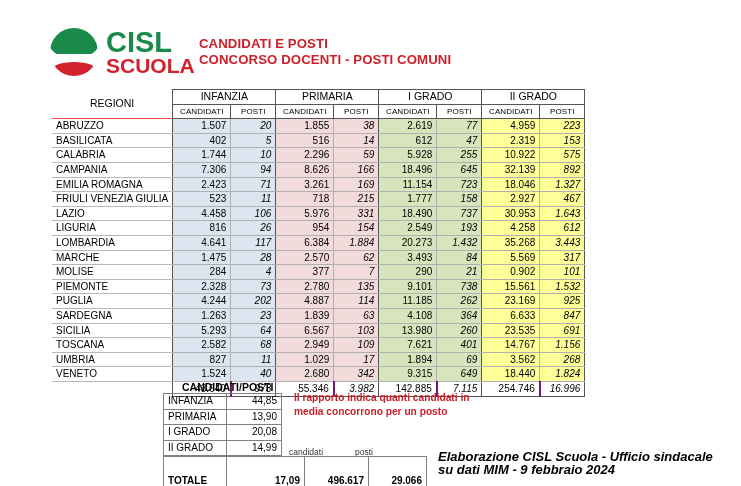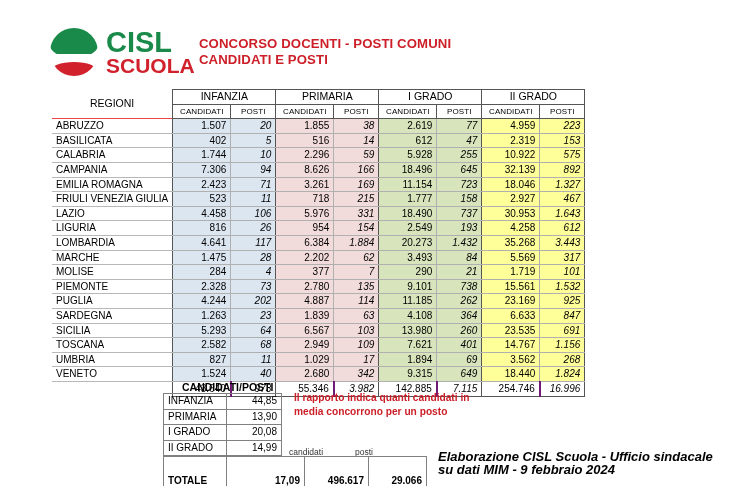--- a/index.html
+++ b/index.html
@@ -193,22 +193,22 @@
       <div class="logo-green"></div>
       <div class="logo-white"></div>
       <div class="logo-red"></div>
     </div>
   </div>
   <div class="brand">
     <div class="cisl">CISL</div>
     <div class="scuola">SCUOLA</div>
   </div>
   <div class="title">
+    <div>CANDIDATI E POSTI</div>
     <div>CONCORSO DOCENTI - POSTI COMUNI</div>
-    <div>CANDIDATI E POSTI</div>
   </div>
 </div>
 
 <table class="maintable">
   <thead>
     <tr>
       <th class="hdr-regioni" rowspan="2">REGIONI</th>
       <th class="grp" colspan="2">INFANZIA</th>
       <th class="grp" colspan="2">PRIMARIA</th>
       <th class="grp" colspan="2">I GRADO</th>
@@ -322,36 +322,36 @@
         <td class="num c-pri w-posti posti sep-r">1.884</td>
         <td class="num c-1g w-cand sep-l">20.273</td>
         <td class="num c-1g w-posti posti sep-r">1.432</td>
         <td class="num c-2g w-cand sep-l">35.268</td>
         <td class="num c-2g w-posti posti sep-r">3.443</td>
       </tr>
       <tr>
         <td class="region">MARCHE</td>
         <td class="num c-inf w-cand sep-l">1.475</td>
         <td class="num c-inf w-posti posti sep-r">28</td>
-        <td class="num c-pri w-cand sep-l">2.202</td>
+        <td class="num c-pri w-cand sep-l">2.570</td>
         <td class="num c-pri w-posti posti sep-r">62</td>
         <td class="num c-1g w-cand sep-l">3.493</td>
         <td class="num c-1g w-posti posti sep-r">84</td>
         <td class="num c-2g w-cand sep-l">5.569</td>
         <td class="num c-2g w-posti posti sep-r">317</td>
       </tr>
       <tr>
         <td class="region">MOLISE</td>
         <td class="num c-inf w-cand sep-l">284</td>
         <td class="num c-inf w-posti posti sep-r">4</td>
         <td class="num c-pri w-cand sep-l">377</td>
         <td class="num c-pri w-posti posti sep-r">7</td>
         <td class="num c-1g w-cand sep-l">290</td>
         <td class="num c-1g w-posti posti sep-r">21</td>
-        <td class="num c-2g w-cand sep-l">1.719</td>
+        <td class="num c-2g w-cand sep-l">0.902</td>
         <td class="num c-2g w-posti posti sep-r">101</td>
       </tr>
       <tr>
         <td class="region">PIEMONTE</td>
         <td class="num c-inf w-cand sep-l">2.328</td>
         <td class="num c-inf w-posti posti sep-r">73</td>
         <td class="num c-pri w-cand sep-l">2.780</td>
         <td class="num c-pri w-posti posti sep-r">135</td>
         <td class="num c-1g w-cand sep-l">9.101</td>
         <td class="num c-1g w-posti posti sep-r">738</td>

